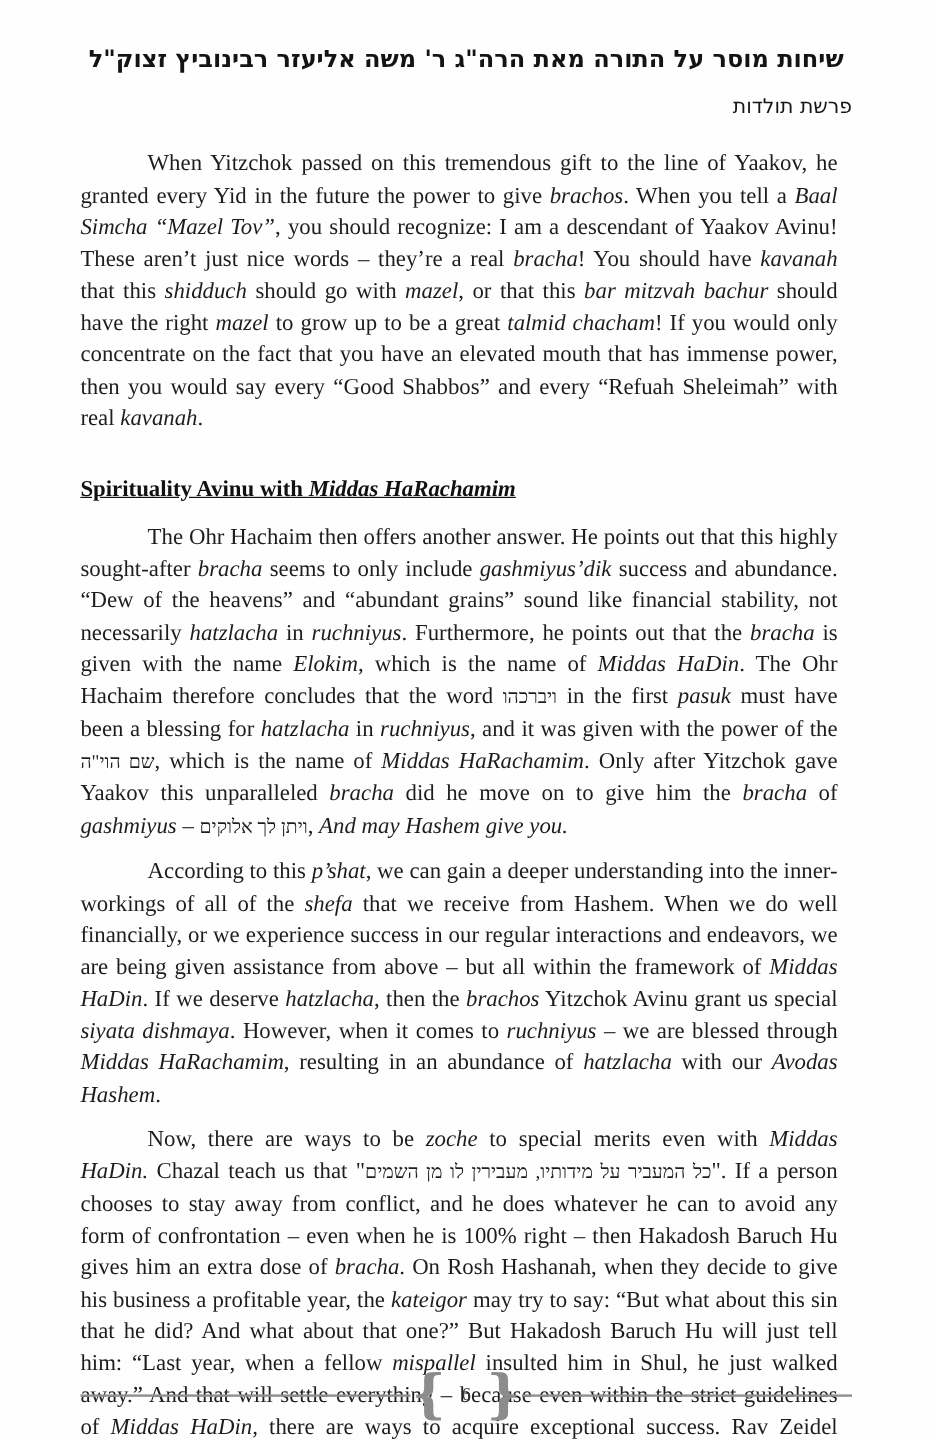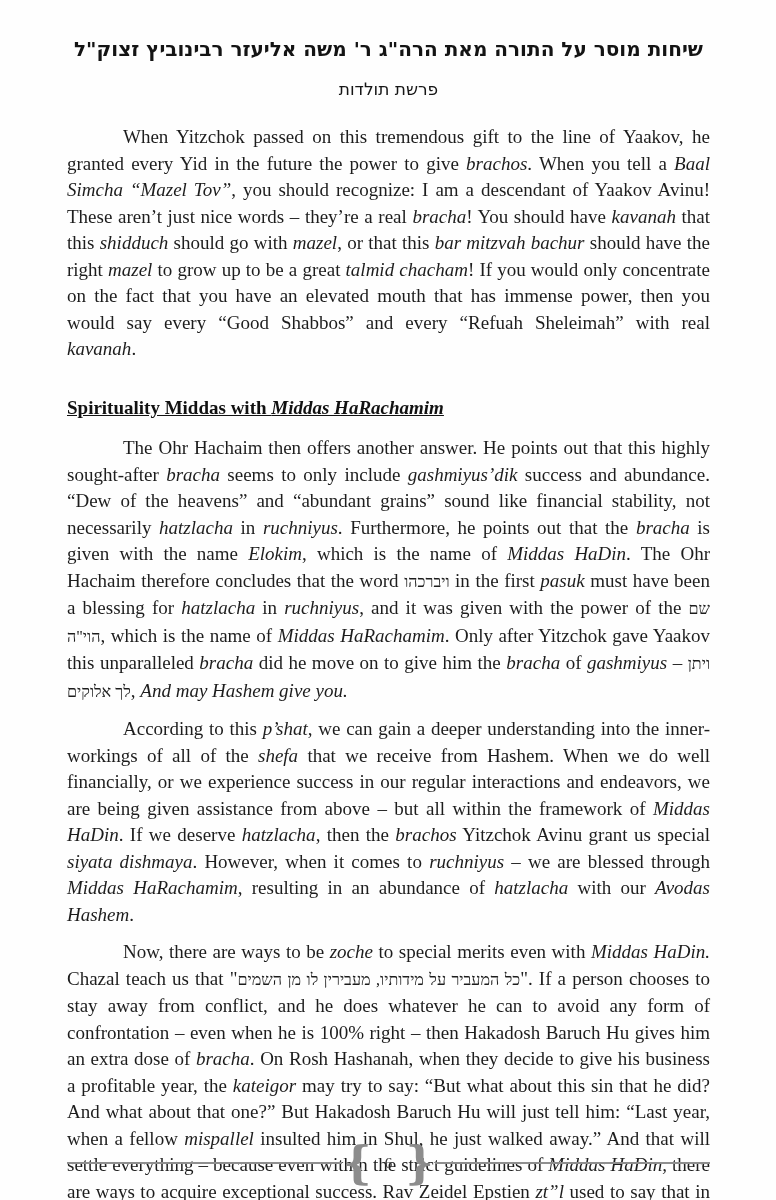--- a/index.html
+++ b/index.html
@@ -27,36 +27,36 @@
     font-family:"DejaVu Sans",sans-serif;
     font-weight:bold;
     font-size:20px;
     line-height:27px;
     color:#141414;
   }
 
   .doc-subtitle {
     margin:15px 0 0 0;
     direction:rtl;
-    text-align:center;
+    text-align:right;
     font-family:"DejaVu Sans",sans-serif;
     font-weight:normal;
     font-size:17px;
     line-height:22px;
     color:#161616;
   }
 
   .doc-body { margin-top:24px; }
 
   .paragraph {
     font-size:19px;
     line-height:26.5px;
     text-align:justify;
     text-indent:56px;
-    margin:0 0 11px 0;
+    margin:0 12px 11px 0;
   }
 
   .heading {
     font-size:19px;
     line-height:26.5px;
     font-weight:bold;
     text-decoration:underline;
     text-indent:0;
     margin:32px 0 14px 0;
     color:#111111;
@@ -103,21 +103,21 @@
 
 <div class="page">
   <div class="content">
 
     <h1 class="doc-title">שיחות מוסר על התורה מאת הרה"ג ר' משה אליעזר רבינוביץ זצוק"ל</h1>
 
     <h2 class="doc-subtitle">פרשת תולדות</h2>
 
     <div class="doc-body">
         <p class="paragraph"><span>When Yitzchok passed on this tremendous gift to the line of Yaakov, he granted every Yid in the future the power to give </span><span class="it">brachos</span><span>. When you tell a </span><span class="it">Baal Simcha “Mazel Tov”</span><span>, you should recognize: I am a descendant of Yaakov Avinu! These aren’t just nice words – they’re a real </span><span class="it">bracha</span><span>! You should have </span><span class="it">kavanah</span><span> that this </span><span class="it">shidduch</span><span> should go with </span><span class="it">mazel</span><span>, or that this </span><span class="it">bar mitzvah bachur</span><span> should have the right </span><span class="it">mazel</span><span> to grow up to be a great </span><span class="it">talmid chacham</span><span>! If you would only concentrate on the fact that you have an elevated mouth that has immense power, then you would say every “Good Shabbos” and every “Refuah Sheleimah” with real </span><span class="it">kavanah</span><span>.</span></p>
-        <h3 class="heading"><span>Spirituality Middas with </span><span class="it">Middas HaRachamim</span></h3>
+        <h3 class="heading"><span>Spirituality Avinu with </span><span class="it">Middas HaRachamim</span></h3>
         <p class="paragraph"><span>The Ohr Hachaim then offers another answer. He points out that this highly sought-after </span><span class="it">bracha</span><span> seems to only include </span><span class="it">gashmiyus’dik</span><span> success and abundance. “Dew of the heavens” and “abundant grains” sound like financial stability, not necessarily </span><span class="it">hatzlacha</span><span> in </span><span class="it">ruchniyus</span><span>. Furthermore, he points out that the </span><span class="it">bracha</span><span> is given with the name </span><span class="it">Elokim</span><span>, which is the name of </span><span class="it">Middas HaDin</span><span>. The Ohr Hachaim therefore concludes that the word </span><span class="he">ויברכהו</span><span> in the first </span><span class="it">pasuk</span><span> must have been a blessing for </span><span class="it">hatzlacha</span><span> in </span><span class="it">ruchniyus</span><span>, and it was given with the power of the </span><span class="he">שם הוי"ה</span><span>, which is the name of </span><span class="it">Middas HaRachamim</span><span>. Only after Yitzchok gave Yaakov this unparalleled </span><span class="it">bracha</span><span> did he move on to give him the </span><span class="it">bracha</span><span> of </span><span class="it">gashmiyus</span><span> – </span><span class="he">ויתן לך אלוקים</span><span>, </span><span class="it un">And</span><span class="it"> may Hashem give you.</span></p>
         <p class="paragraph"><span>According to this </span><span class="it">p’shat</span><span>, we can gain a deeper understanding into the inner-workings of all of the </span><span class="it">shefa</span><span> that we receive from Hashem. When we do well financially, or we experience success in our regular interactions and endeavors, we are being given assistance from above – but all within the framework of </span><span class="it">Middas HaDin</span><span>. If we deserve </span><span class="it">hatzlacha</span><span>, then the </span><span class="it">brachos</span><span> Yitzchok Avinu grant us special </span><span class="it">siyata dishmaya</span><span>. However, when it comes to </span><span class="it">ruchniyus</span><span> – we are blessed through </span><span class="it">Middas HaRachamim</span><span>, resulting in an abundance of </span><span class="it">hatzlacha</span><span> with our </span><span class="it">Avodas Hashem</span><span>.</span></p>
         <p class="paragraph"><span>Now, there are ways to be </span><span class="it">zoche</span><span> to special merits even with </span><span class="it">Middas HaDin.</span><span> Chazal teach us that "</span><span class="he">כל המעביר על מידותיו, מעבירין לו מן השמים</span><span>". If a person chooses to stay away from conflict, and he does whatever he can to avoid any form of confrontation – even when he is 100% right – then Hakadosh Baruch Hu gives him an extra dose of </span><span class="it">bracha</span><span>. On Rosh Hashanah, when they decide to give his business a profitable year, the </span><span class="it">kateigor</span><span> may try to say: “But what about this sin that he did? And what about that one?” But Hakadosh Baruch Hu will just tell him: “Last year, when a fellow </span><span class="it">mispallel</span><span> insulted him in Shul, he just walked away.” And that will settle everything – because even within the strict guidelines of </span><span class="it">Middas HaDin,</span><span> there are ways to acquire exceptional success. Rav Zeidel Epstien </span><span class="it">zt”l</span><span> used to say that in fact, this is perfect </span></p>
       </div>
 
   </div>
 
   <div class="footer">
     <div class="frule"></div>
     <div class="fbrace">{</div>

